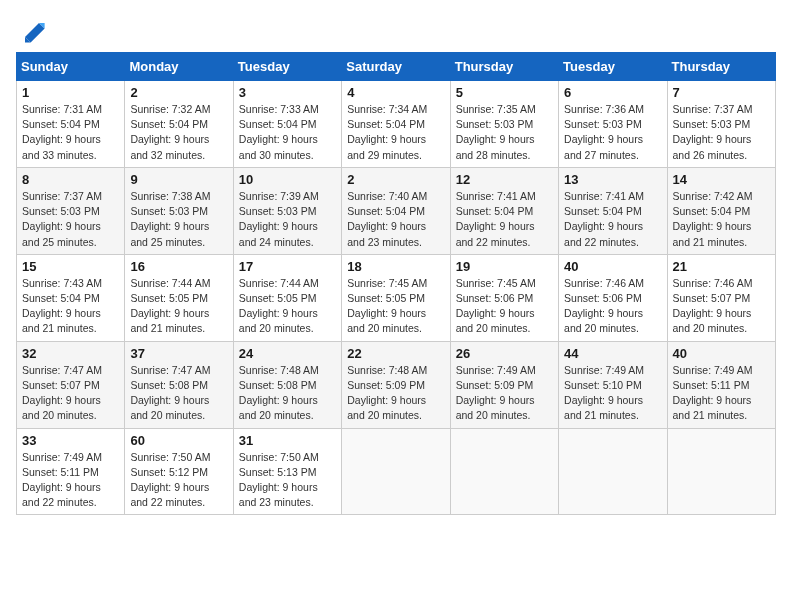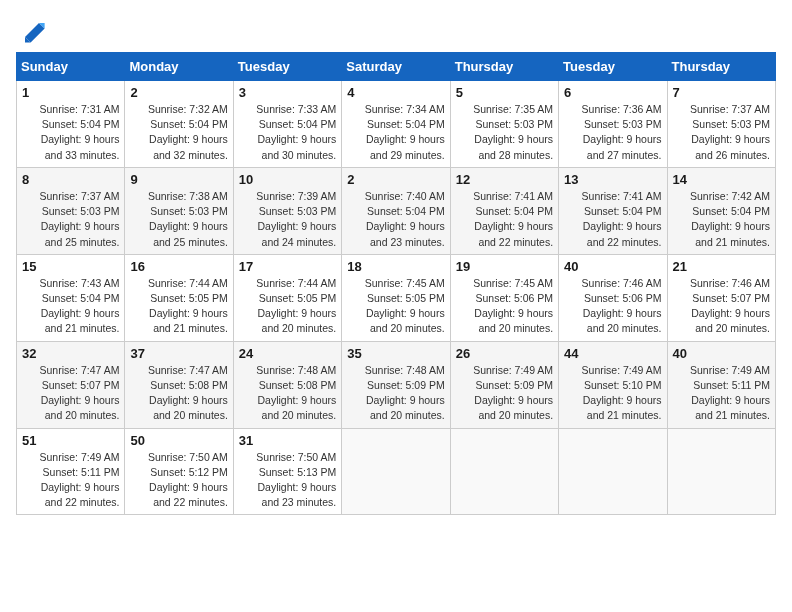--- a/index.html
+++ b/index.html
@@ -77,21 +77,20 @@
       font-size: 13px;
       font-weight: bold;
       color: #1a1a1a;
       display: block;
       margin-bottom: 2px;
     }
     .day-info {
       font-size: 10.5px;
       color: #333;
       line-height: 1.45;
-      text-align: right;
     }
     .empty-cell {
       background: #f9f9f9 !important;
     }
   </style>
 </head>
 <body>
 
 <div class="header">
   <div class="logo">
@@ -320,21 +319,21 @@
       </td>
         <td>
         <span class="day-number">24</span>
         <div class="day-info">
           Sunrise: 7:48 AM<br>
           Sunset: 5:08 PM<br>
           Daylight: 9 hours and 20 minutes.
         </div>
       </td>
         <td>
-        <span class="day-number">35</span>
+        <span class="day-number">22</span>
         <div class="day-info">
           Sunrise: 7:48 AM<br>
           Sunset: 5:09 PM<br>
           Daylight: 9 hours and 20 minutes.
         </div>
       </td>
         <td>
         <span class="day-number">26</span>
         <div class="day-info">
           Sunrise: 7:49 AM<br>
@@ -354,29 +353,29 @@
         <span class="day-number">40</span>
         <div class="day-info">
           Sunrise: 7:49 AM<br>
           Sunset: 5:11 PM<br>
           Daylight: 9 hours and 21 minutes.
         </div>
       </td>
       </tr>
       <tr>
         <td>
-        <span class="day-number">51</span>
+        <span class="day-number">33</span>
         <div class="day-info">
           Sunrise: 7:49 AM<br>
           Sunset: 5:11 PM<br>
           Daylight: 9 hours and 22 minutes.
         </div>
       </td>
         <td>
-        <span class="day-number">50</span>
+        <span class="day-number">60</span>
         <div class="day-info">
           Sunrise: 7:50 AM<br>
           Sunset: 5:12 PM<br>
           Daylight: 9 hours and 22 minutes.
         </div>
       </td>
         <td>
         <span class="day-number">31</span>
         <div class="day-info">
           Sunrise: 7:50 AM<br>

